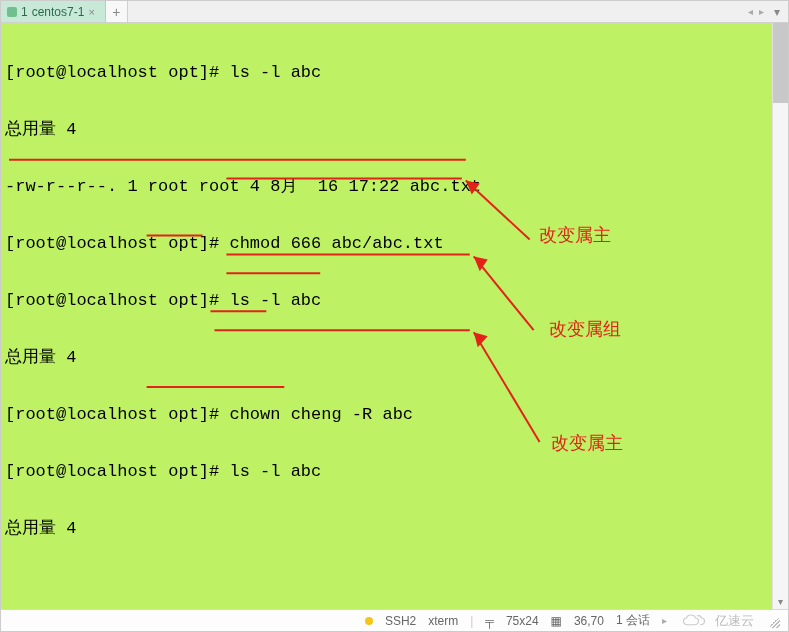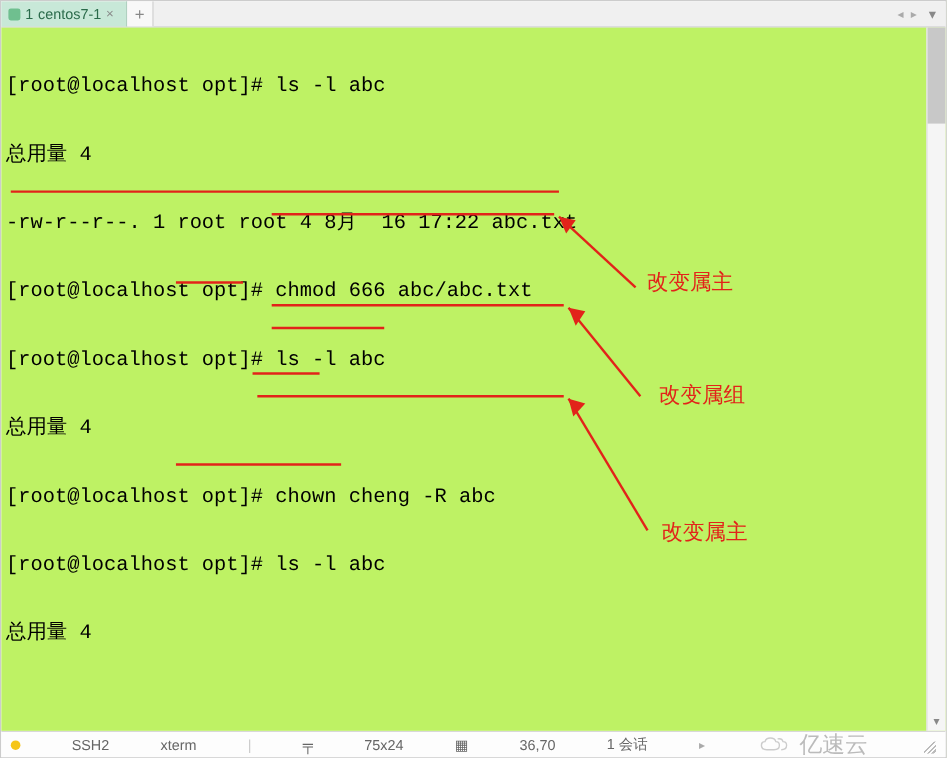--- a/index.html
+++ b/index.html
@@ -99,32 +99,32 @@
     font-family: "SimSun", "Microsoft YaHei", serif;
   }
 
   
   .statusbar {
     height: 22px;
     border-top: 1px solid #d8d8d8;
     background: #fdfdfd;
     display: flex;
     align-items: center;
-    justify-content: space-between;
+    justify-content: flex-end;
     gap: 12px;
     padding: 0 8px;
     font-size: 12px;
     color: #666;
   }
   .statusbar .lockdot {
     width: 8px; height: 8px; border-radius: 50%; background: #f5c518;
   }
   .statusbar .sep { color: #ccc; }
   .watermark {
-    display: flex; align-items: center; gap: 6px; color: #bbb; font-size: 19px;
+    display: flex; align-items: center; gap: 6px; color: #bbb; font-size: 13px;
   }
   .watermark svg { width: 30px; height: 16px; }
   .statusbar .handle { width: 14px; height: 14px; position: relative; }
   .statusbar .handle::after {
     content: ""; position: absolute; right: 0; bottom: 0;
     width: 10px; height: 10px;
     background:
       linear-gradient(135deg, transparent 0 40%, #bbb 40% 50%, transparent 50% 60%, #bbb 60% 70%, transparent 70% 80%, #bbb 80% 90%, transparent 90%);
   }
 </style>

